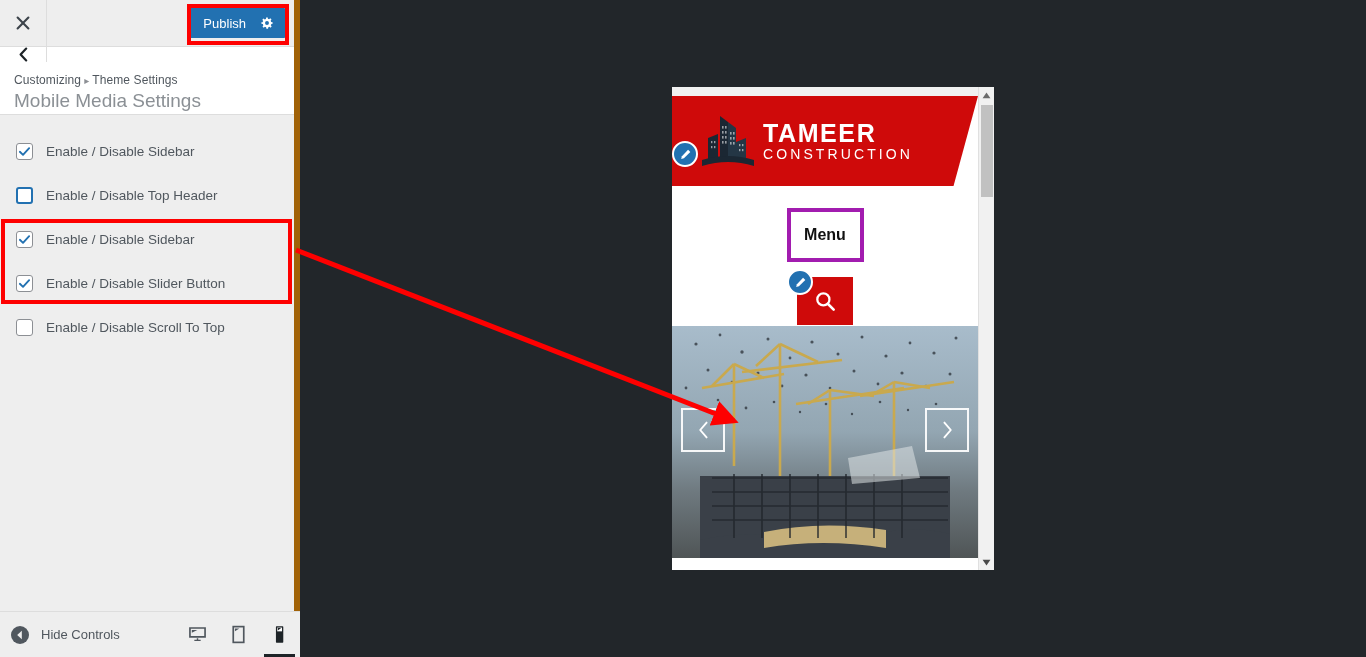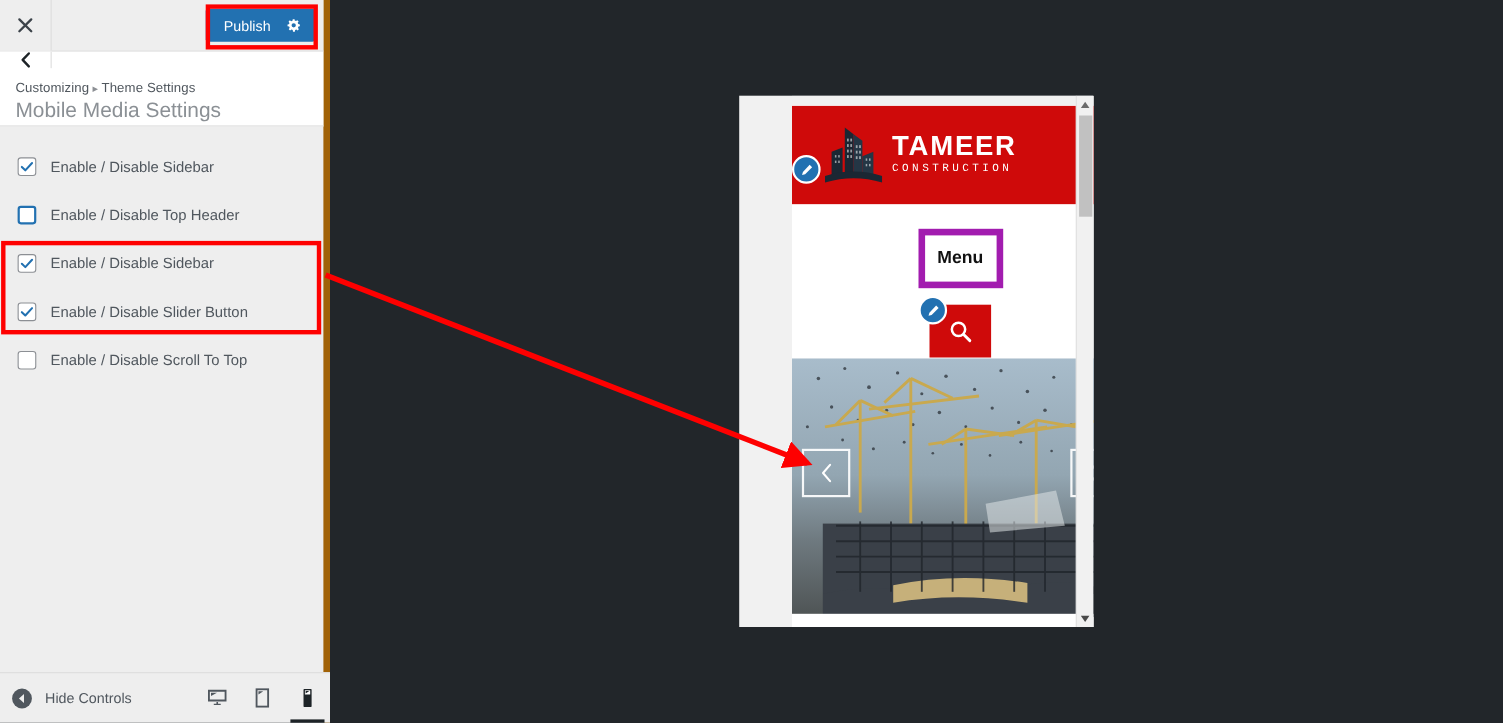--- a/index.html
+++ b/index.html
@@ -77,48 +77,48 @@
   }
   .device-btn.active::after {
     content:""; position:absolute; left:5px; right:5px; bottom:0; height:4px; background:#1d2327;
   }
 
   
   #preview {
     position:absolute; left:672px; top:87px; width:322px; height:483px;
     background:#f1f1f1; overflow:hidden;
   }
-  .preview-inner { position:absolute; left:0; top:0; width:306px; height:483px; background:#ffffff; overflow:hidden;margin-left:48px; }
+  .preview-inner { position:absolute; left:0; top:0; width:306px; height:483px; background:#ffffff; overflow:hidden; }
   .pv-pad-top { height:9px; background:#f1f1f1; }
 
   .site-header {
     height:90px; background:#ffffff; position:relative; overflow:hidden;
   }
   .header-red {
     position:absolute; left:0; top:0; height:90px; width:306px;
     background:#cf0a0a;
     clip-path:polygon(0 0, 100% 0, 92% 100%, 0 100%);
   }
   .logo-row { position:absolute; left:30px; top:16px; display:flex; align-items:center; gap:9px; }
   .logo-mark { width:52px; height:56px; }
   .logo-text .l1 {
     color:#ffffff; font-size:25px; font-weight:bold; letter-spacing:1.6px; line-height:27px;
     font-family:"Liberation Sans", sans-serif;
   }
   .logo-text .l2 {
-    color:#ffffff; font-size:10px; letter-spacing:3.1px; line-height:14px;
-    font-family:Liberation Mono, monospace;
+    color:#ffffff; font-size:14px; letter-spacing:3.1px; line-height:14px;
+    font-family:Liberation Sans, sans-serif;
   }
 
   .nav-area {
     background:#ffffff; height:140px; display:flex; flex-direction:column;
     align-items:center; justify-content:flex-start; padding-top:22px; gap:15px;
   }
   .menu-box {
-    width:77px; height:54px; border:6px solid #a21caf; background:#ffffff;
+    width:77px; height:54px; border:4px solid #a21caf; background:#ffffff;
     display:flex; align-items:center; justify-content:center;
     font-size:16px; font-weight:bold; color:#111111;
   }
   .search-box {
     width:56px; height:48px; background:#cf0a0a;
     display:flex; align-items:center; justify-content:center;
   }
 
   .slider {
     position:relative; width:306px; height:235px; overflow:hidden;

